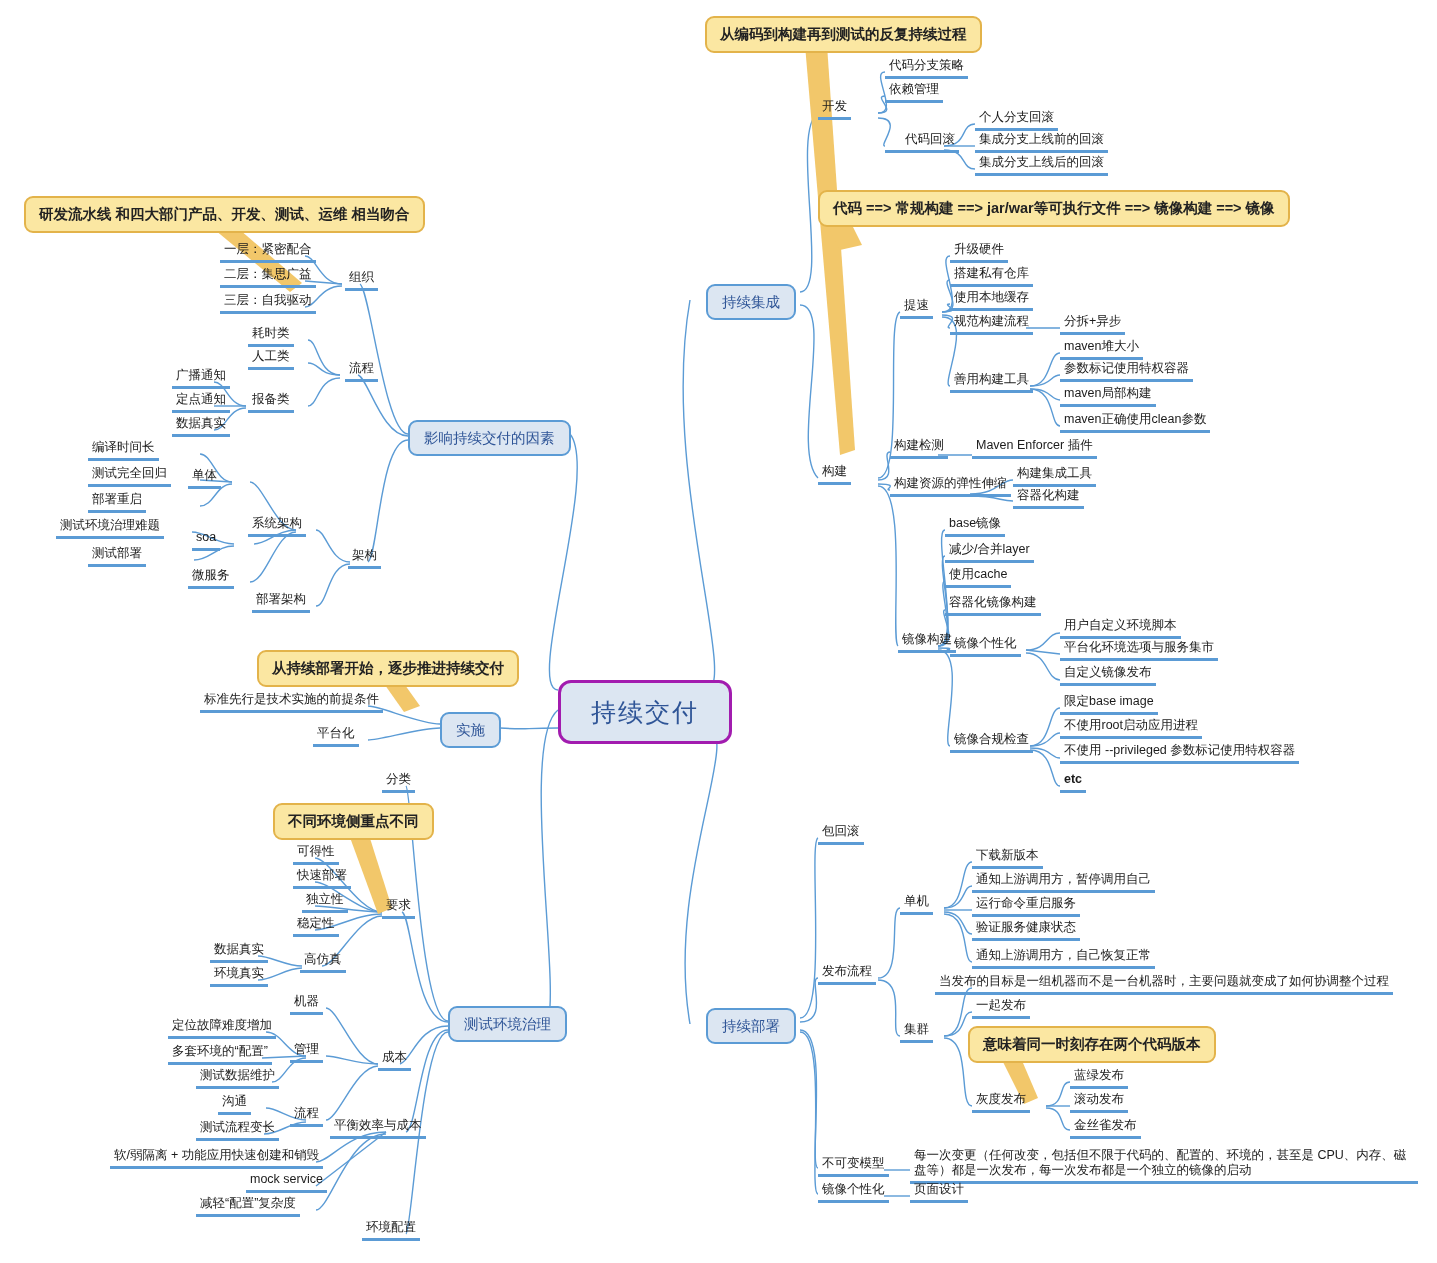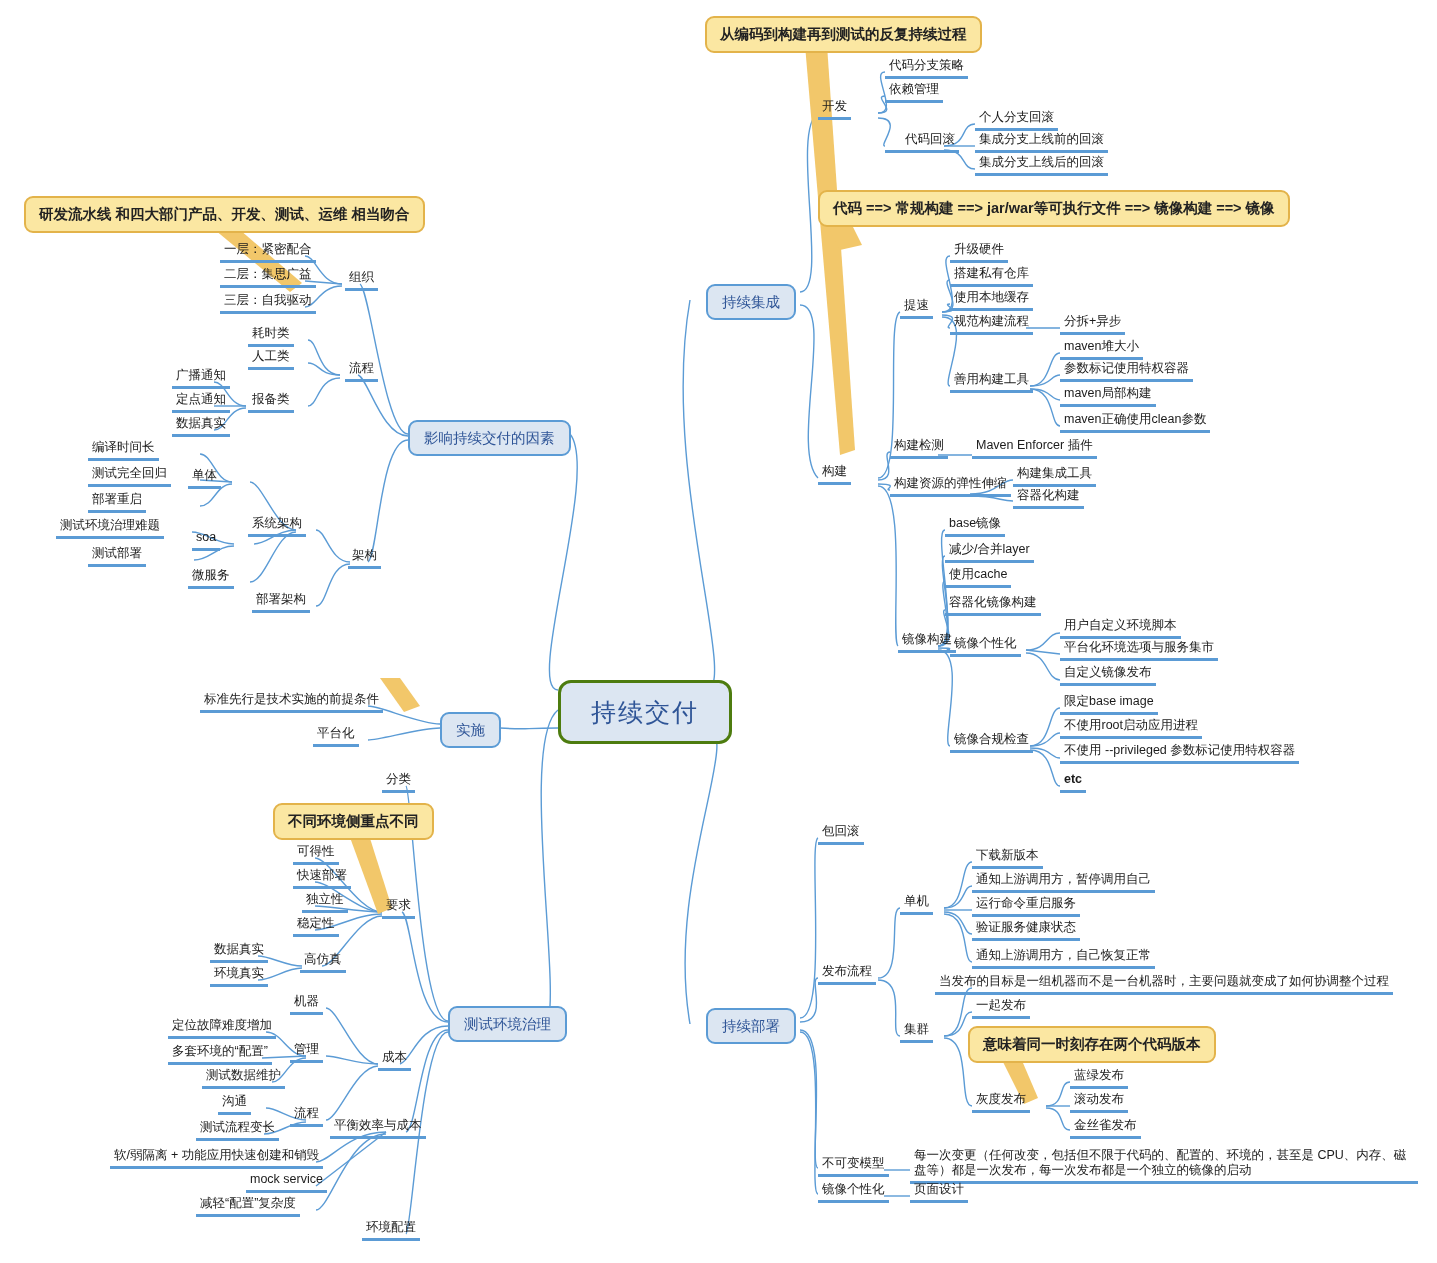--- a/index.html
+++ b/index.html
@@ -11,21 +11,21 @@
   
   .topic{position:absolute;white-space:nowrap;font-size:12.5px;color:#1b1b1b;
          line-height:15px;padding:0 4px 3px 4px;border-bottom:3px solid #5b9bd5;}
   .topic.wrap{white-space:normal;}
 
   
   .mainnode{position:absolute;white-space:nowrap;background:#dce6f2;
             border:2px solid #5b9bd5;border-radius:9px;color:#2f5597;
             font-size:14.5px;padding:7px 14px;line-height:18px;}
   .rootnode{position:absolute;white-space:nowrap;background:#dce6f2;
-            border:3px solid #4d7c0f;border-radius:13px;color:#2f5597;
+            border:3px solid #a21caf;border-radius:13px;color:#2f5597;
             font-size:25px;padding:14px 30px;line-height:30px;letter-spacing:2px;}
 
   
   .callout{position:absolute;background:#fbe7a2;border:2px solid #e3b34a;
            border-radius:9px;color:#222;font-size:14.5px;padding:7px 13px;
            line-height:19px;white-space:nowrap;font-weight:bold;}
 </style>
 </head>
 <body>
 
@@ -197,20 +197,21 @@
 
 <div class="mainnode" style="left:706px;top:284px;">持续集成</div>
 <div class="mainnode" style="left:706px;top:1008px;">持续部署</div>
 <div class="mainnode" style="left:408px;top:420px;">影响持续交付的因素</div>
 <div class="mainnode" style="left:440px;top:712px;">实施</div>
 <div class="mainnode" style="left:448px;top:1006px;">测试环境治理</div>
 
 <div class="callout" style="left:705px;top:16px;">从编码到构建再到测试的反复持续过程</div>
 <div class="callout" style="left:24px;top:196px;">研发流水线 和四大部门产品、开发、测试、运维 相当吻合</div>
 <div class="callout" style="left:818px;top:190px;">代码 ==&gt; 常规构建 ==&gt; jar/war等可执行文件 ==&gt; 镜像构建 ==&gt; 镜像</div>
+<div class="callout" style="left:257px;top:650px;">从持续部署开始，逐步推进持续交付</div>
 <div class="callout" style="left:273px;top:803px;">不同环境侧重点不同</div>
 <div class="callout" style="left:968px;top:1026px;">意味着同一时刻存在两个代码版本</div>
 
 <div class="topic" style="left:818px;top:99px;">开发</div>
 <div class="topic" style="left:885px;top:58px;">代码分支策略</div>
 <div class="topic" style="left:885px;top:82px;">依赖管理</div>
 <div class="topic" style="left:885px;top:132px;padding-left:20px;">代码回滚</div>
 <div class="topic" style="left:975px;top:110px;">个人分支回滚</div>
 <div class="topic" style="left:975px;top:132px;">集成分支上线前的回滚</div>
 <div class="topic" style="left:975px;top:155px;">集成分支上线后的回滚</div>
@@ -285,21 +286,21 @@
 <div class="topic" style="left:293px;top:916px;">稳定性</div>
 <div class="topic" style="left:300px;top:952px;">高仿真</div>
 <div class="topic" style="left:210px;top:942px;">数据真实</div>
 <div class="topic" style="left:210px;top:966px;">环境真实</div>
 
 <div class="topic" style="left:378px;top:1050px;">成本</div>
 <div class="topic" style="left:290px;top:994px;">机器</div>
 <div class="topic" style="left:290px;top:1042px;">管理</div>
 <div class="topic" style="left:168px;top:1018px;">定位故障难度增加</div>
 <div class="topic" style="left:168px;top:1044px;">多套环境的“配置”</div>
-<div class="topic" style="left:196px;top:1068px;margin-left:6px;">测试数据维护</div>
+<div class="topic" style="left:196px;top:1068px;">测试数据维护</div>
 <div class="topic" style="left:290px;top:1106px;">流程</div>
 <div class="topic" style="left:218px;top:1094px;">沟通</div>
 <div class="topic" style="left:196px;top:1120px;">测试流程变长</div>
 
 <div class="topic" style="left:330px;top:1118px;">平衡效率与成本</div>
 <div class="topic" style="left:110px;top:1148px;">软/弱隔离 + 功能应用快速创建和销毁</div>
 <div class="topic" style="left:210px;top:1172px;margin-left:36px;">mock service</div>
 <div class="topic" style="left:196px;top:1196px;">减轻“配置”复杂度</div>
 <div class="topic" style="left:362px;top:1220px;">环境配置</div>
 

